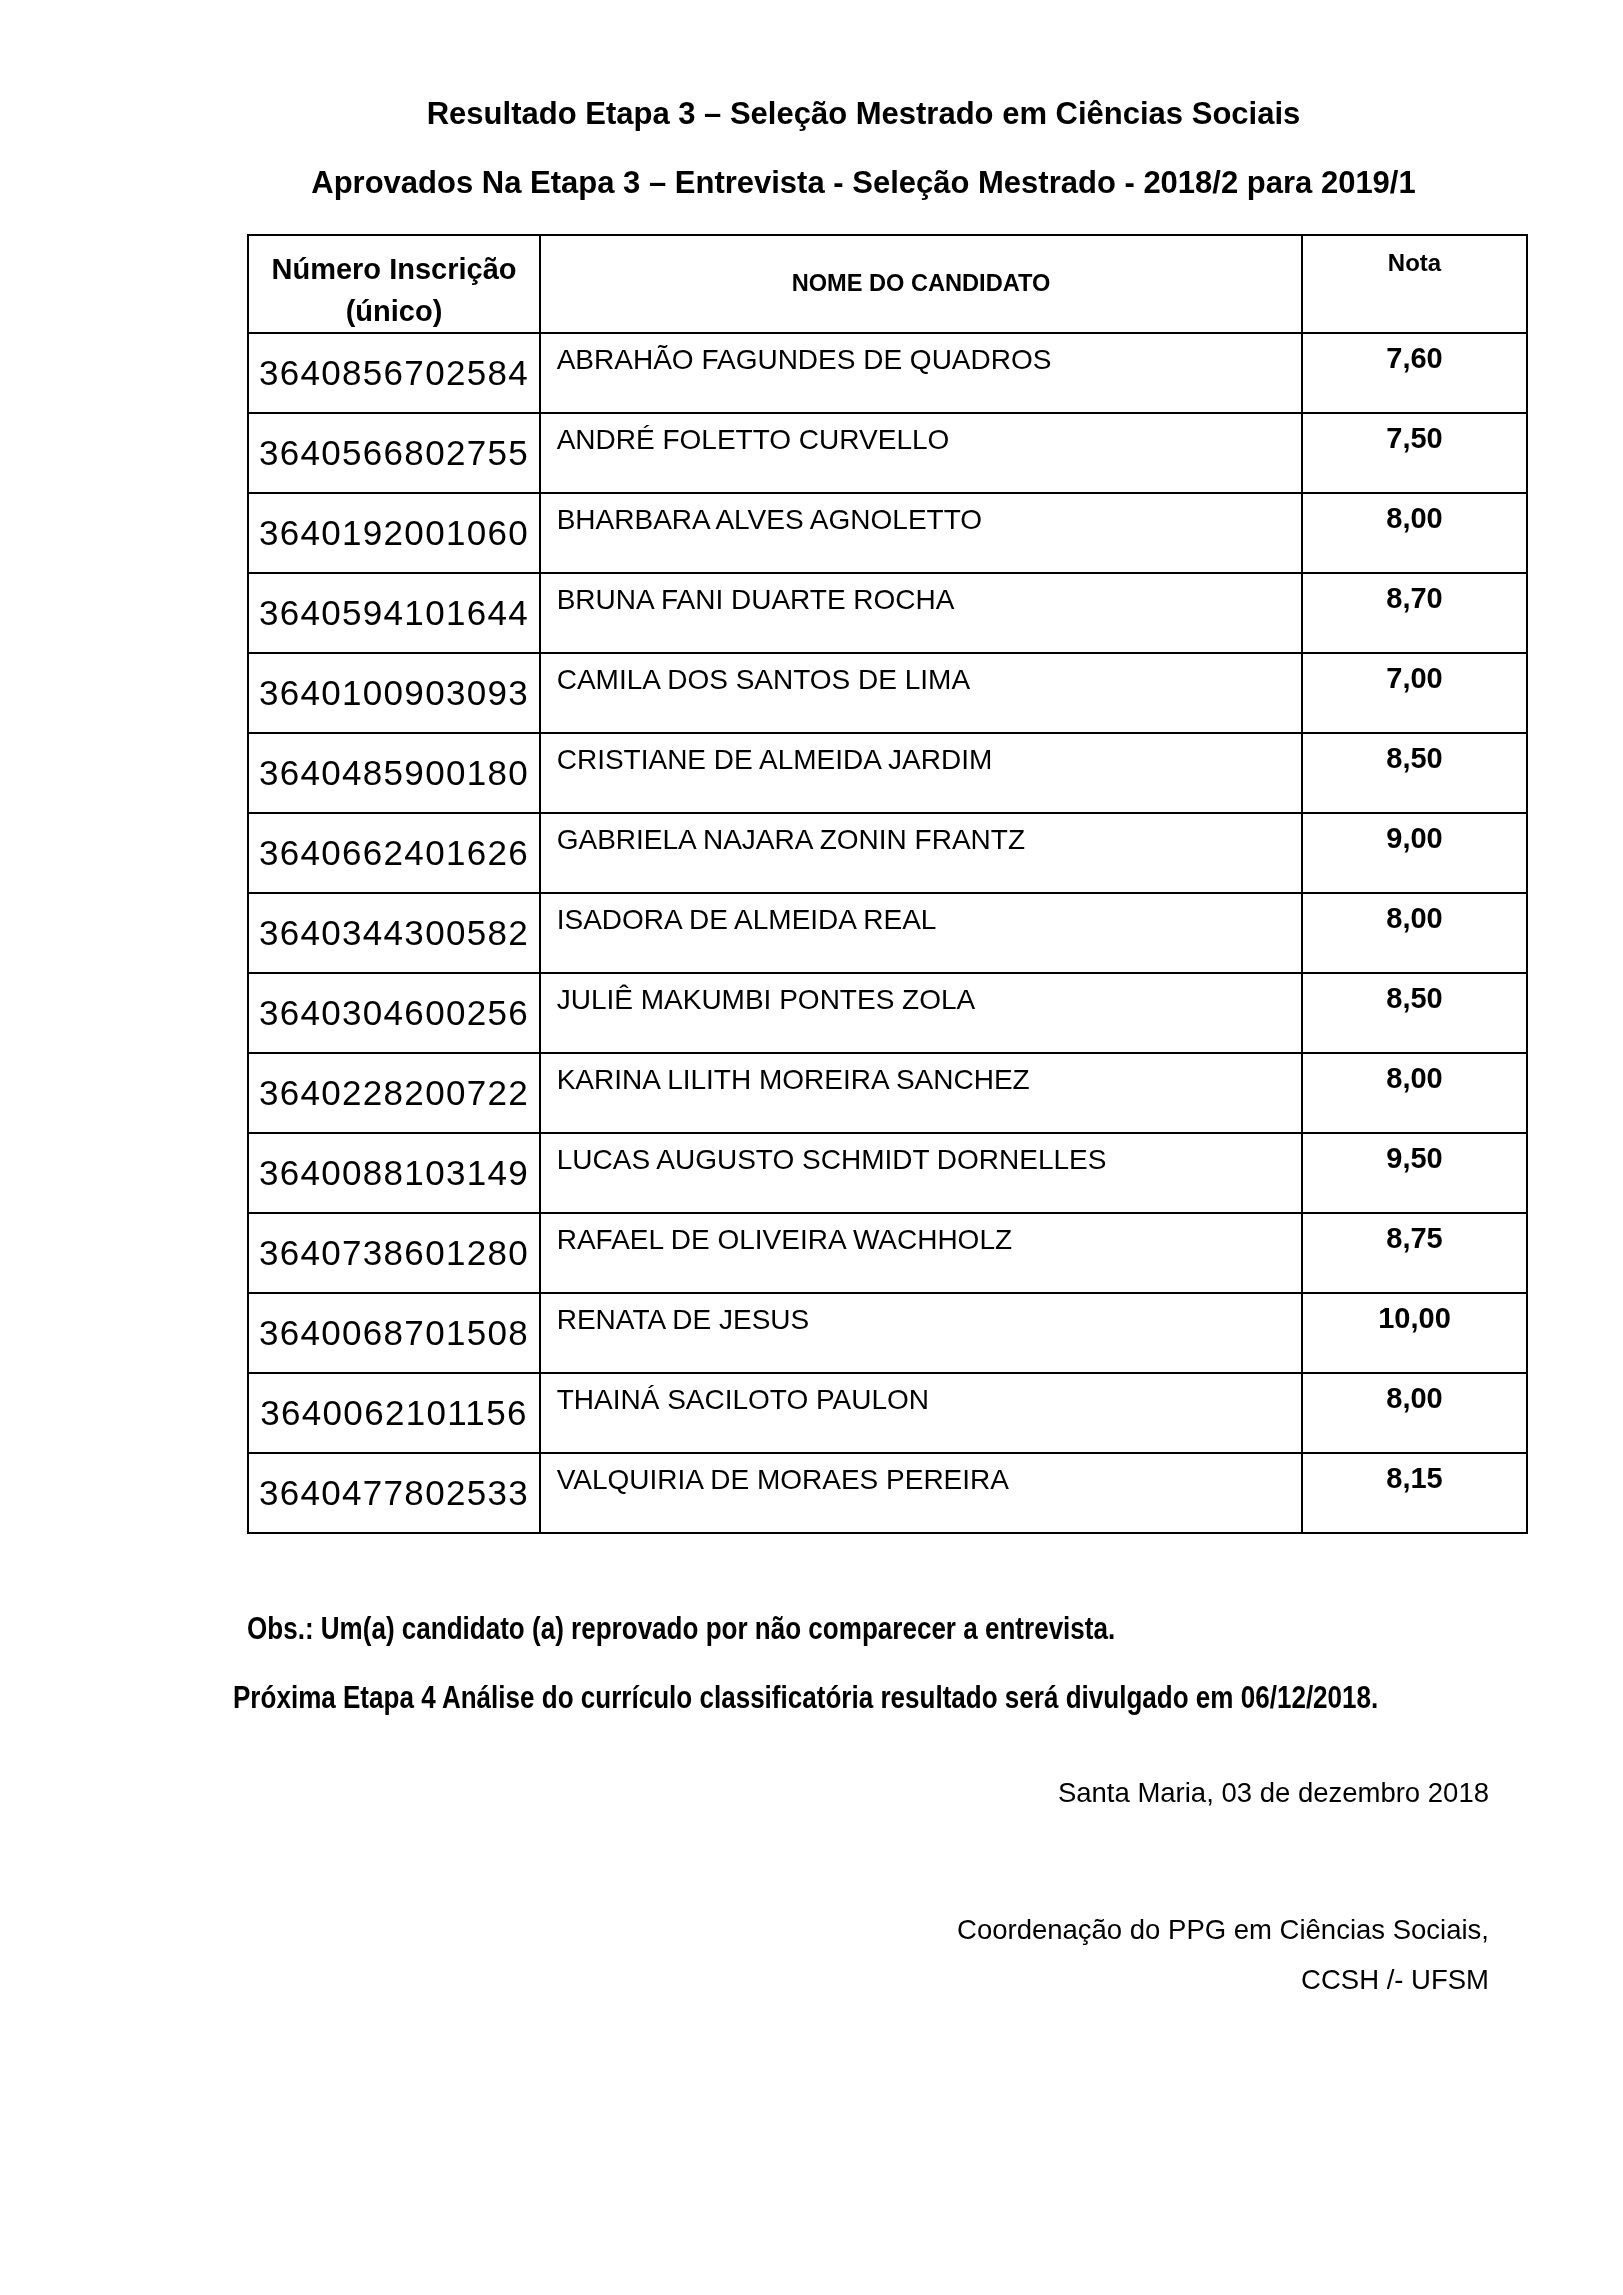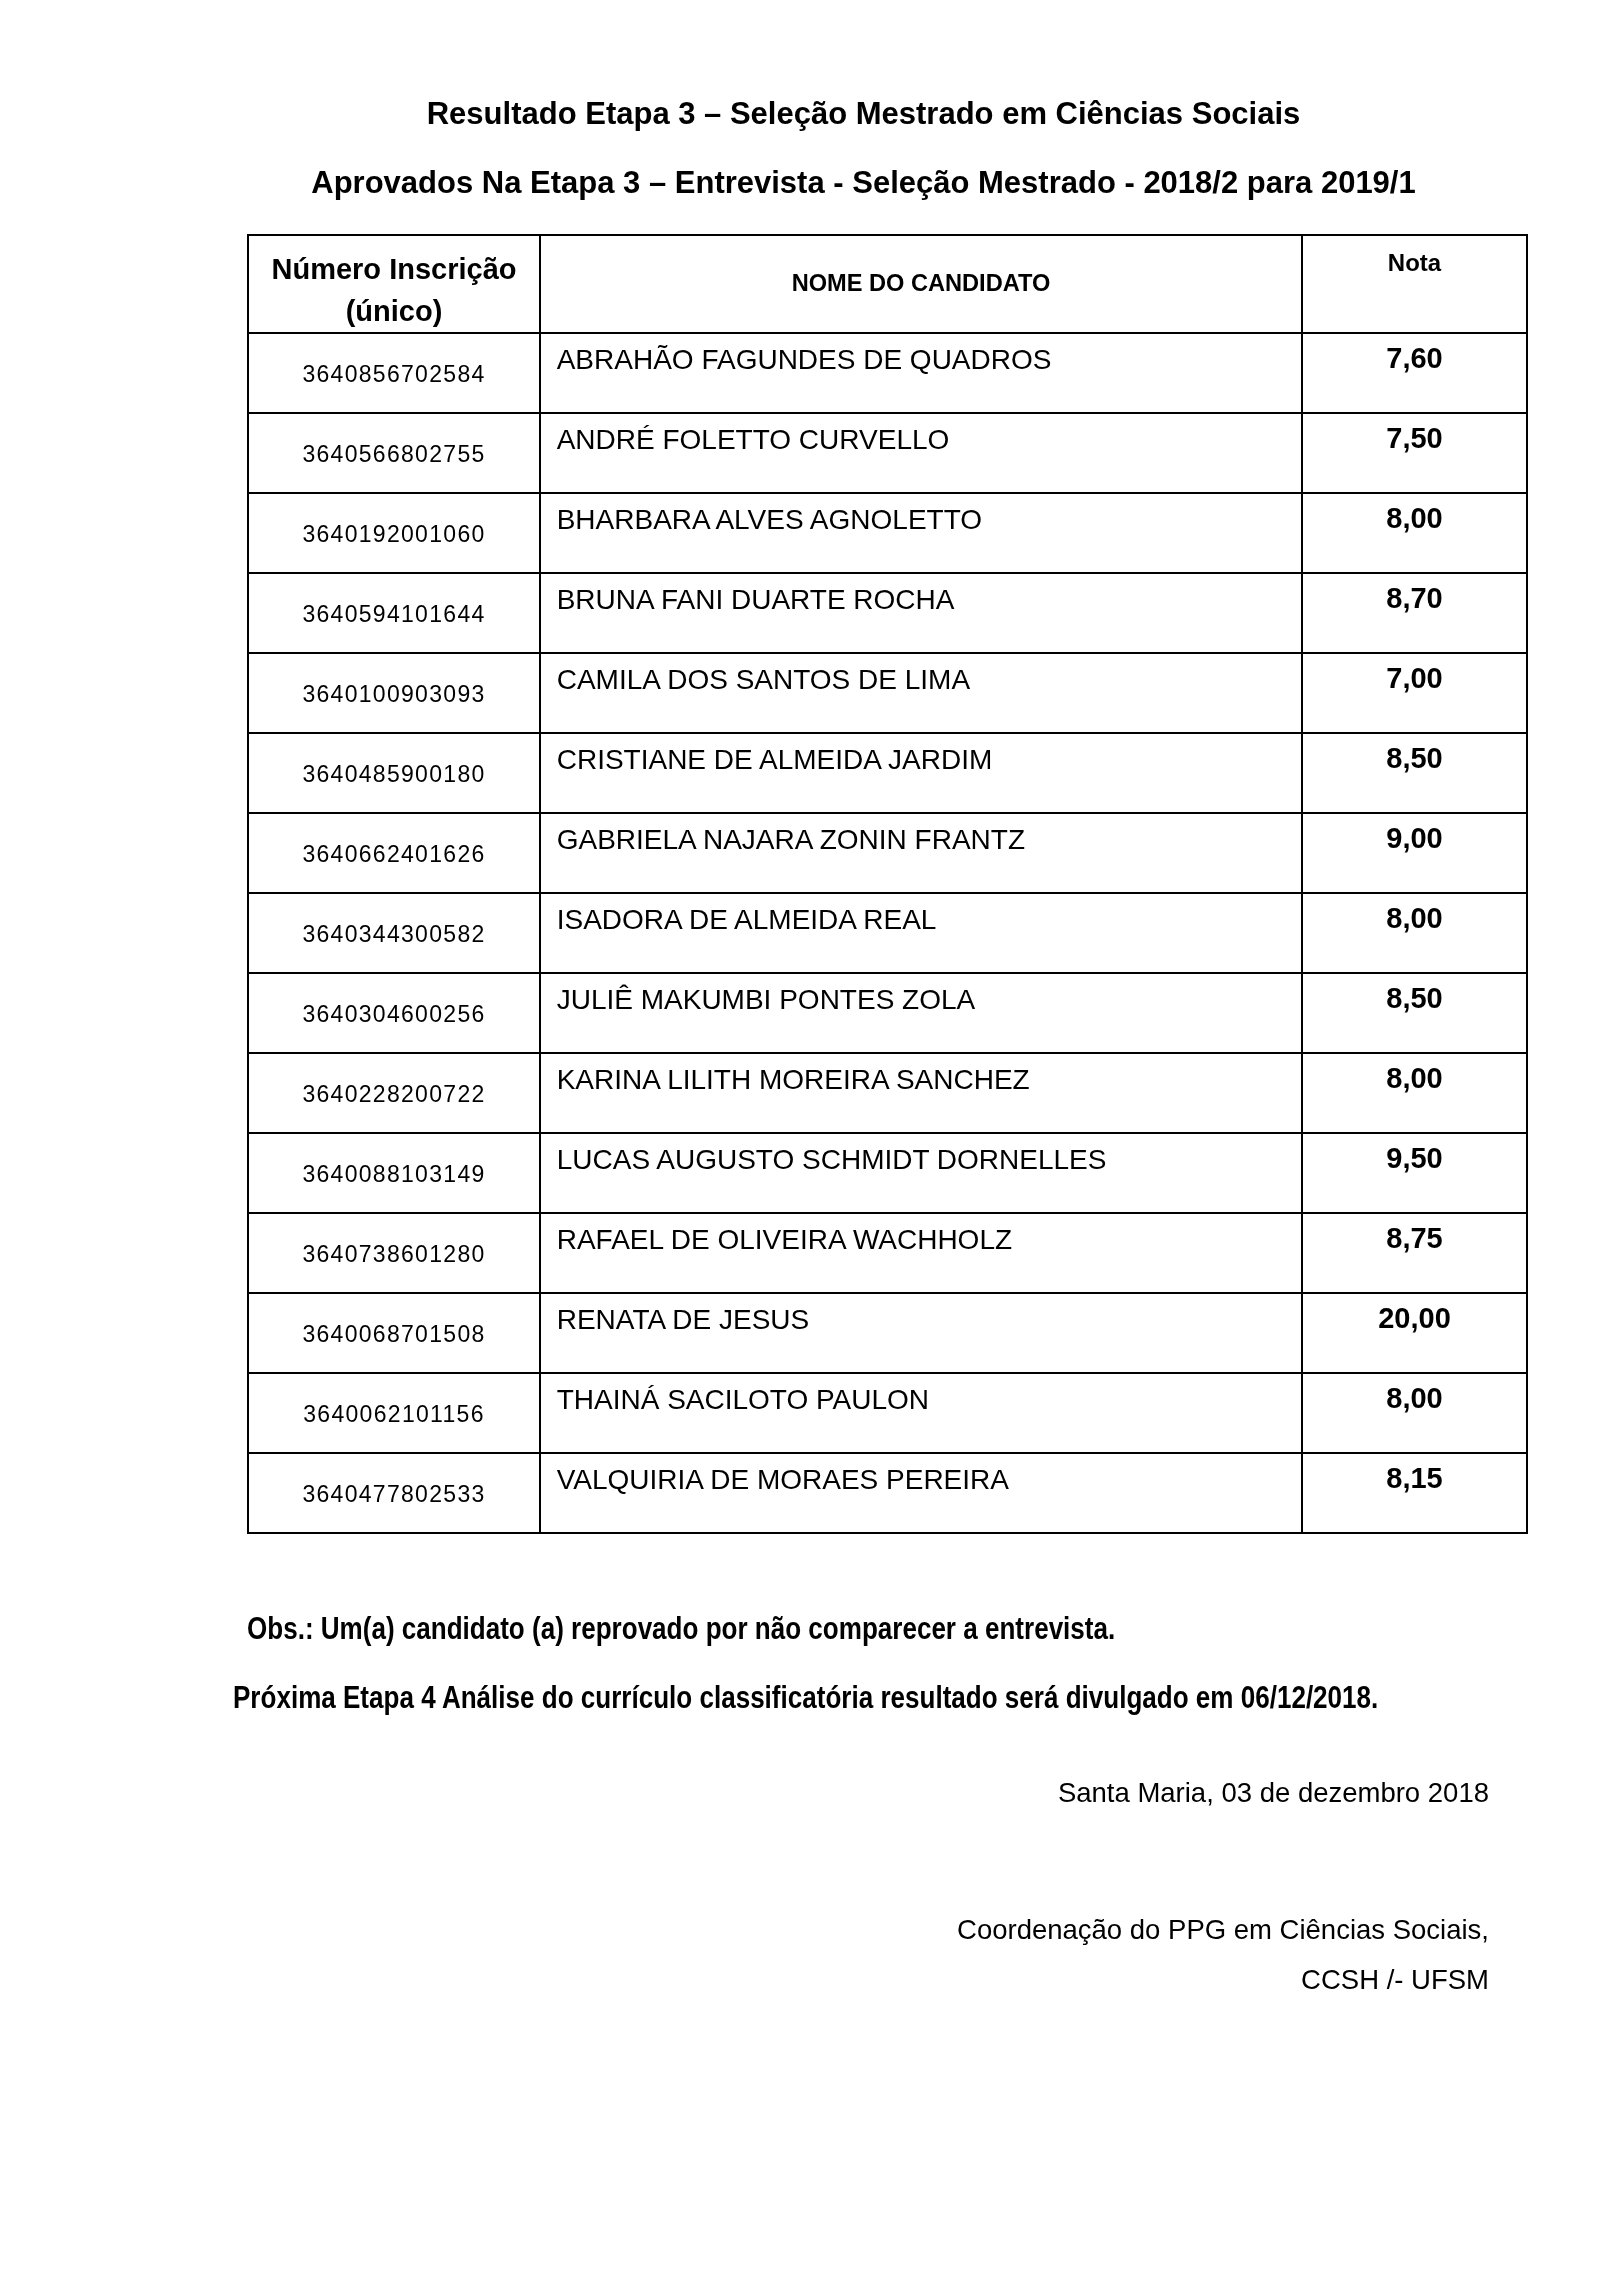--- a/index.html
+++ b/index.html
@@ -65,24 +65,24 @@
     letter-spacing: 0px;
     margin-left: 45px;
   }
   th.h-nota {
     font-size: 24px;
     font-weight: bold;
     vertical-align: top;
     padding-top: 13px;
   }
   td.c-inscricao {
-    font-size: 23px;
-    text-align: center;
-    vertical-align: top;
-    padding-top: 27px;
+    font-size: 35px;
+    text-align: center;
+    vertical-align: top;
+    padding-top: 19px;
     letter-spacing: 1.3px;
   }
   td.c-nome {
     font-size: 28px;
     text-align: left;
     vertical-align: top;
     padding-top: 10.5px;
     padding-left: 15.7px;
     white-space: nowrap;
     overflow: hidden;
@@ -201,21 +201,21 @@
       <td class="c-nota">9,50</td>
     </tr>
         <tr class="data-row">
       <td class="c-inscricao">3640738601280</td>
       <td class="c-nome">RAFAEL DE OLIVEIRA WACHHOLZ</td>
       <td class="c-nota">8,75</td>
     </tr>
         <tr class="data-row">
       <td class="c-inscricao">3640068701508</td>
       <td class="c-nome">RENATA DE JESUS</td>
-      <td class="c-nota">20,00</td>
+      <td class="c-nota">10,00</td>
     </tr>
         <tr class="data-row">
       <td class="c-inscricao">3640062101156</td>
       <td class="c-nome">THAINÁ SACILOTO PAULON</td>
       <td class="c-nota">8,00</td>
     </tr>
         <tr class="data-row">
       <td class="c-inscricao">3640477802533</td>
       <td class="c-nome">VALQUIRIA DE MORAES PEREIRA</td>
       <td class="c-nota">8,15</td>

